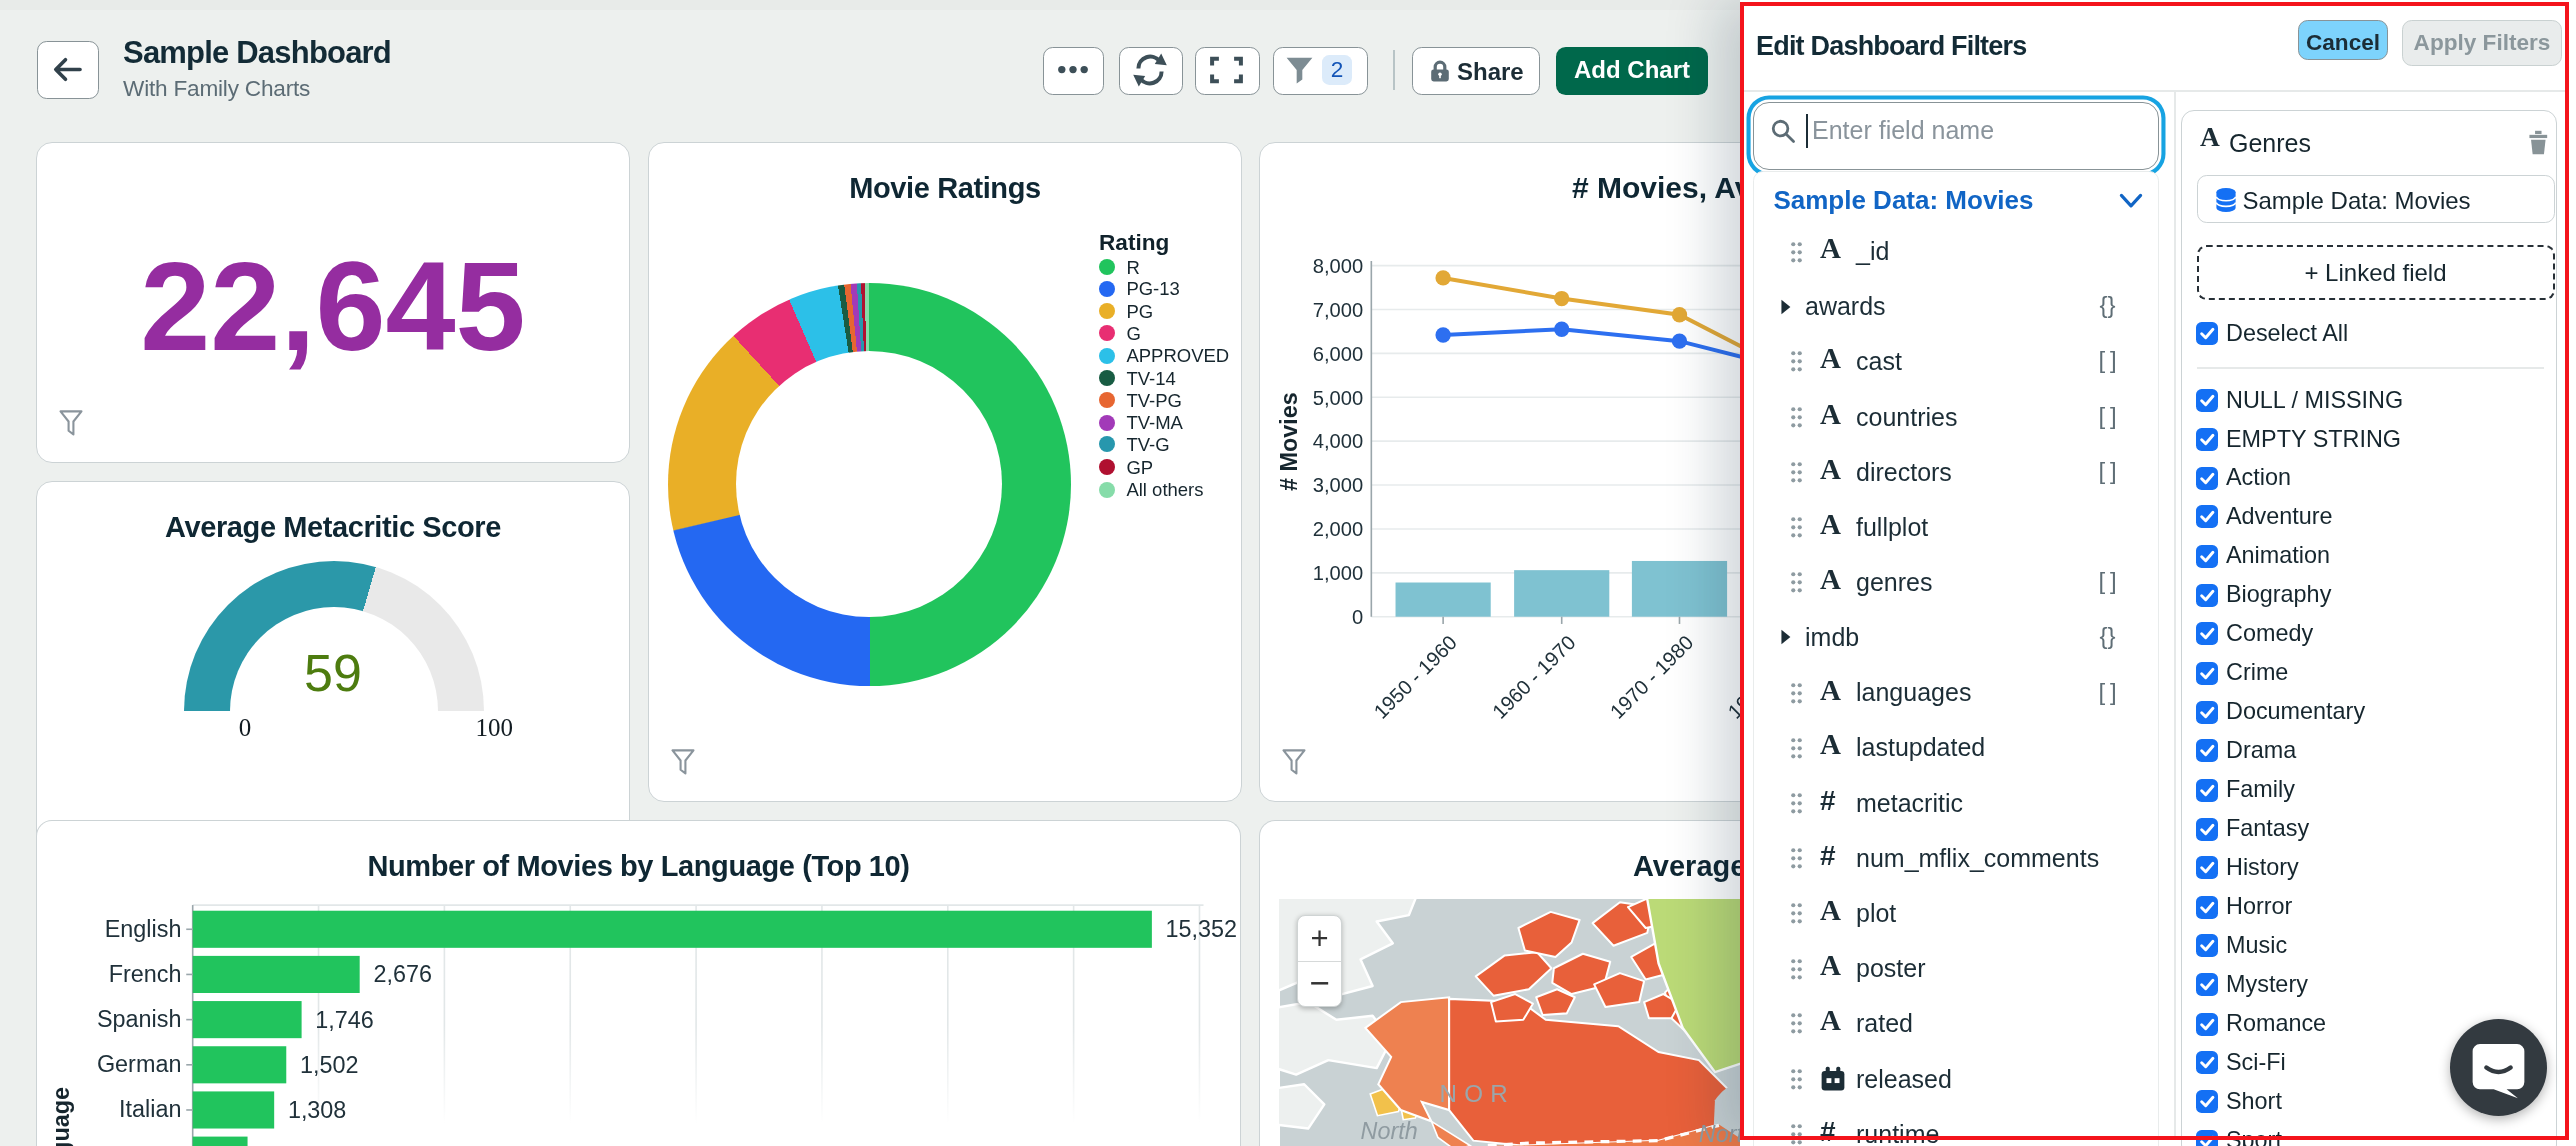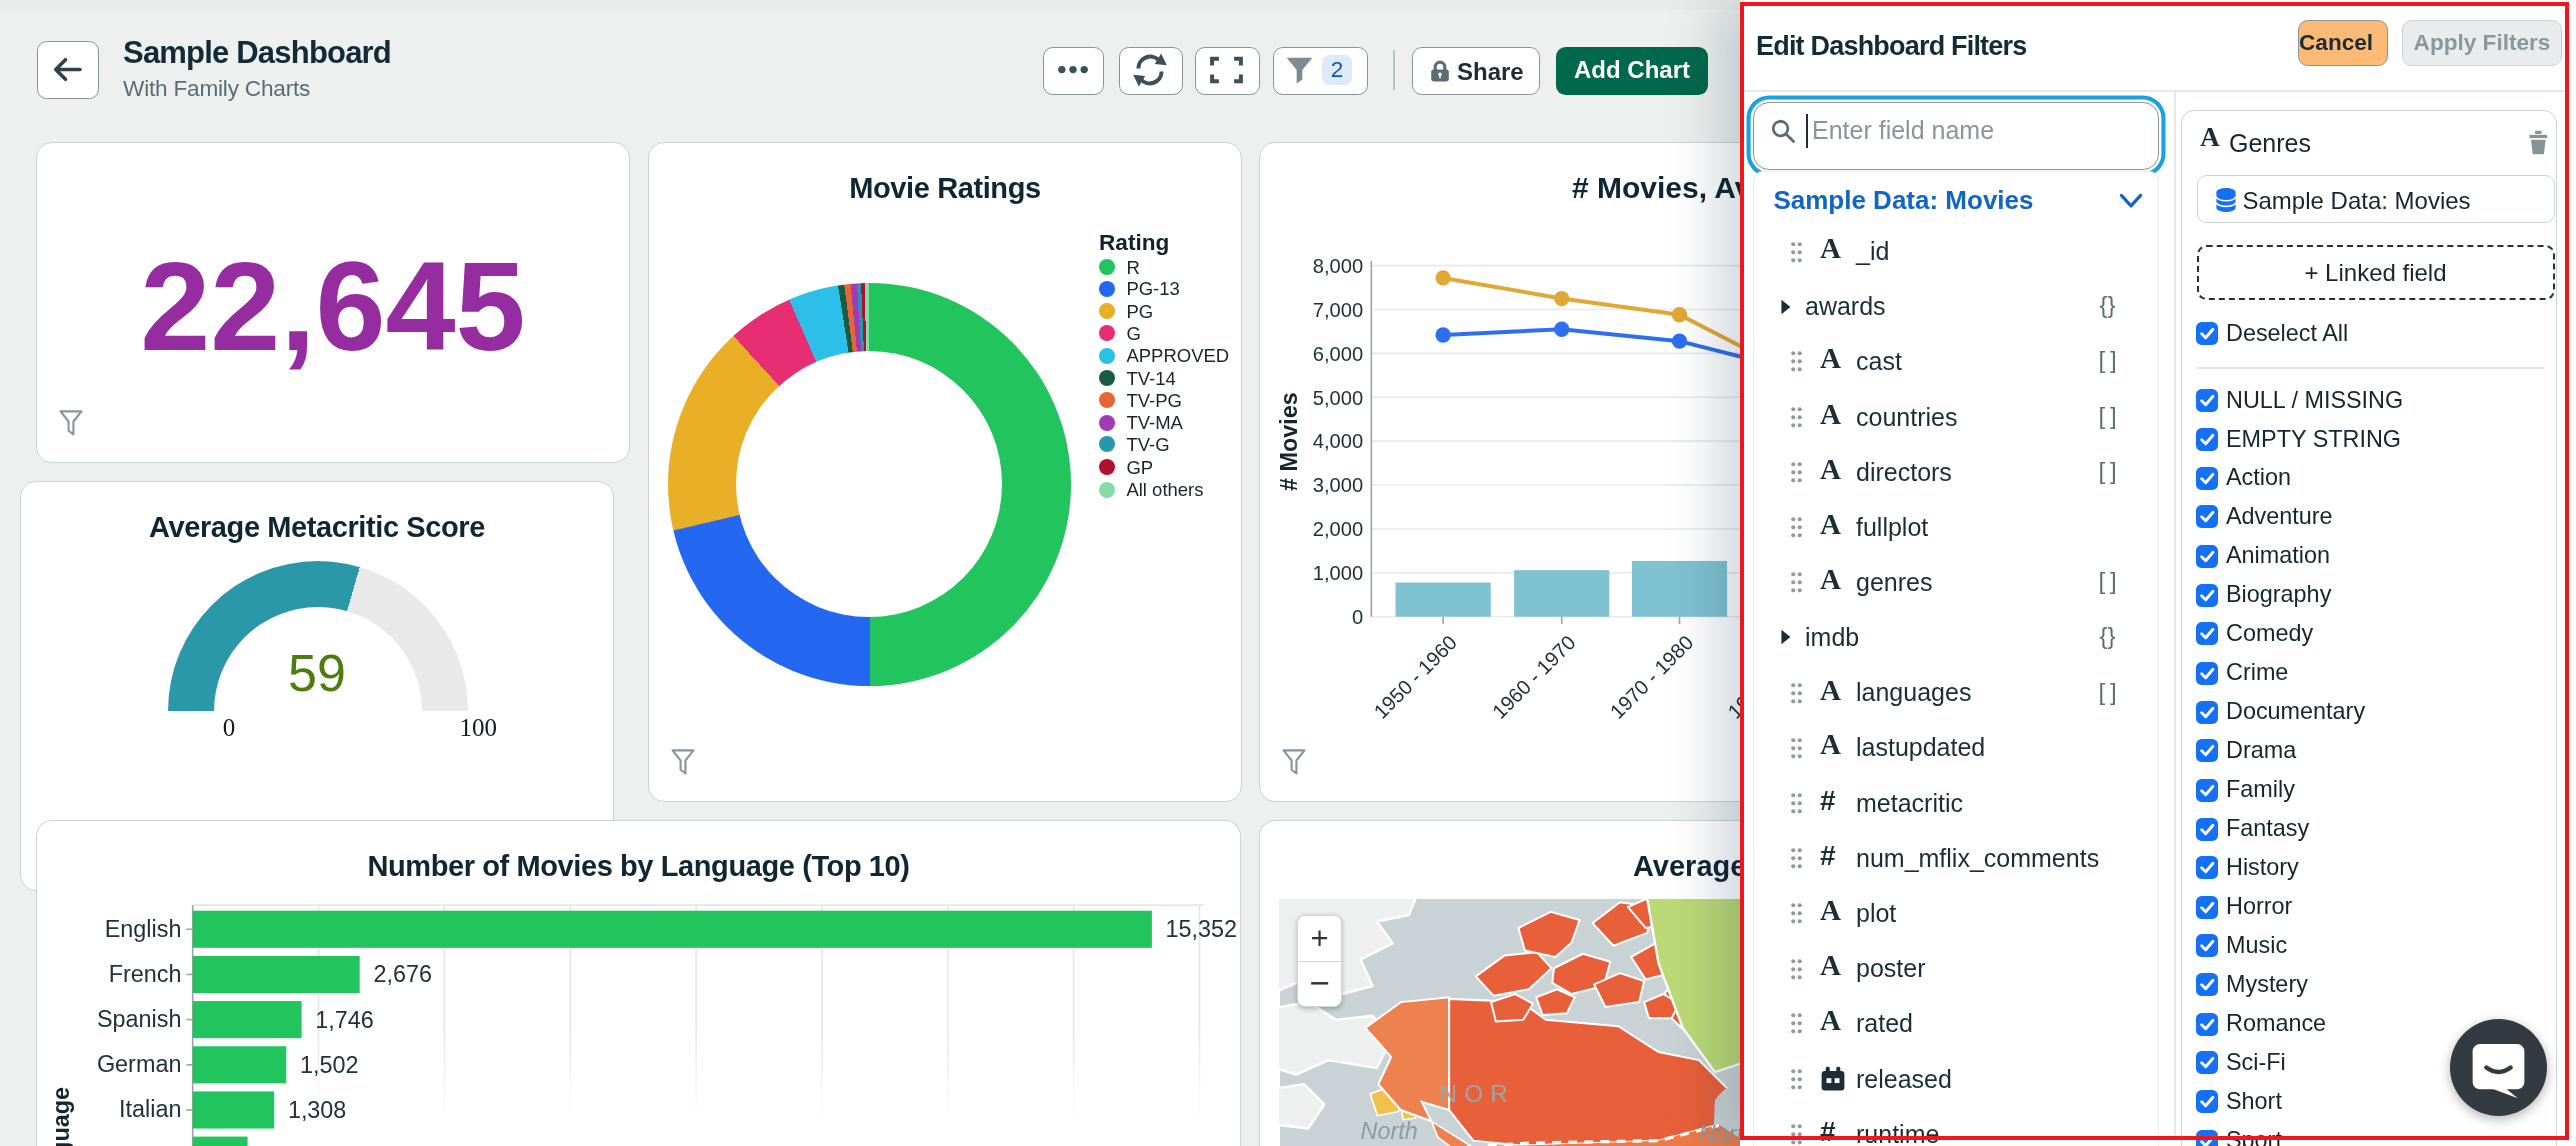--- a/index.html
+++ b/index.html
@@ -73,21 +73,21 @@
 </div>
 <div class="abs" style="left:1556px;top:47px;width:152px;height:48px;background:#00684b;border-radius:9.7px;text-align:center;line-height:46px;color:#fff;font-size:24px;font-weight:700">Add Chart</div>
 
 <div class="card" style="left:36px;top:142px;width:594px;height:321px">
  <div class="abs" style="left:0;right:0;top:91px;text-align:center;font-size:126px;font-weight:700;color:#952da0">22,645</div>
  <svg class="flt" viewBox="0 0 32 36">
       <path d="M3 3 h26 l-10 12.5 v16 l-6 -4.5 v-11.5 z" fill="none" stroke="#8a949c" stroke-width="2.6" stroke-linejoin="round"></path>
     </svg>
 </div>
 
-<div class="card" style="left:20px;top:481px;width:594px;height:410px">
+<div class="card" style="left:36px;top:481px;width:594px;height:410px">
  <div class="ct" style="top:29px">Average Metacritic Score</div>
  <div class="abs" style="left:147px;top:79px;width:300px;height:150px;overflow:hidden">
    <div class="abs" style="left:0;top:0;width:300px;height:300px;border-radius:50%;background:conic-gradient(from 270deg,#2b98a9 0deg 106.2deg,#e9e9e9 106.2deg 180deg,rgba(0,0,0,0) 180deg 360deg)"></div>
    <div class="abs" style="left:46px;top:46px;width:208px;height:208px;border-radius:50%;background:#fff"></div>
  </div>
  <div class="abs" style="left:0;right:0;top:161px;text-align:center;font-size:52px;color:#4d7c0f">59</div>
  <div class="abs" style="left:158px;top:232px;width:100px;text-align:center;font-family:'Liberation Serif',serif;font-size:25px;color:#111b21">0</div>
  <div class="abs" style="left:376px;top:232px;width:100px;text-align:right;font-family:'Liberation Serif',serif;font-size:25px;color:#111b21">100</div>
  <svg class="flt" viewBox="0 0 32 36">
       <path d="M3 3 h26 l-10 12.5 v16 l-6 -4.5 v-11.5 z" fill="none" stroke="#8a949c" stroke-width="2.6" stroke-linejoin="round"></path>
@@ -259,21 +259,21 @@
   <text x="520" y="302" font-size="29" font-style="italic" fill="#8f9ba1" font-family="Liberation Serif,serif">North</text>
  </svg>
  <div class="abs" style="left:37px;top:94px;width:45px;height:92px;background:#fff;border:0.8px solid #cfd4d4;border-radius:8px;box-shadow:0 1.6px 4.8px rgba(0,0,0,.25)">
    <div style="height:46px;border-bottom:0.8px solid #d6d9d9;text-align:center;line-height:46px;font-size:31px;color:#333">+</div>
    <div style="height:44px;text-align:center;line-height:42px;font-size:35px;color:#333">−</div>
  </div>
 </div>
 
 <div class="abs" style="left:1740px;top:0;width:836px;height:1147px;background:#fff;box-shadow:-24px 0 48px rgba(10,40,60,.18)"></div>
 <div class="abs" style="left:1756px;top:31px;font-size:27px;letter-spacing:-0.8px;font-weight:700;color:#132b36">Edit Dashboard Filters</div>
-<div class="abs" style="left:2298px;top:20px;width:90px;height:46px;background:#fdba74;border:1.6px solid #889397;border-radius:9.7px;line-height:43px;font-size:22.6px;font-weight:700;color:#1c2d36">Cancel</div>
+<div class="abs" style="left:2298px;top:20px;width:90px;height:40px;background:#7dd3fc;border:1.6px solid #889397;border-radius:9.7px;text-align:center;line-height:43px;font-size:22.6px;font-weight:700;color:#1c2d36">Cancel</div>
 <div class="abs" style="left:2402px;top:20px;width:160px;height:46px;background:#e9ecec;border:1.6px solid #c9d1d1;border-radius:9.7px;text-align:center;line-height:43px;font-size:22.6px;font-weight:700;color:#8b979c">Apply Filters</div>
 <div class="abs" style="left:1740px;top:90px;width:829px;height:1.6px;background:#e6e9e9"></div>
 <div class="abs" style="left:2174px;top:91px;width:1.6px;height:1048px;background:#e6e9e9"></div>
 
 <div class="abs" style="left:1753px;top:102px;width:406px;height:68px;background:#fff;border:1.6px solid #889397;border-radius:16px;box-shadow:0 0 0 2.4px #fff,0 0 0 6.5px #17a3e2">
  <svg class="abs" style="left:16px;top:15.3px" width="26" height="26" viewBox="0 0 32 32">
       <circle cx="13" cy="13" r="9" stroke="#5c6c75" stroke-width="3.4" fill="none"></circle>
       <line x1="20" y1="20" x2="29" y2="29" stroke="#5c6c75" stroke-width="3.4" stroke-linecap="round"></line>
     </svg>
  <div class="abs" style="left:52px;top:10.5px;width:2px;height:34px;background:#1c2d36"></div>

